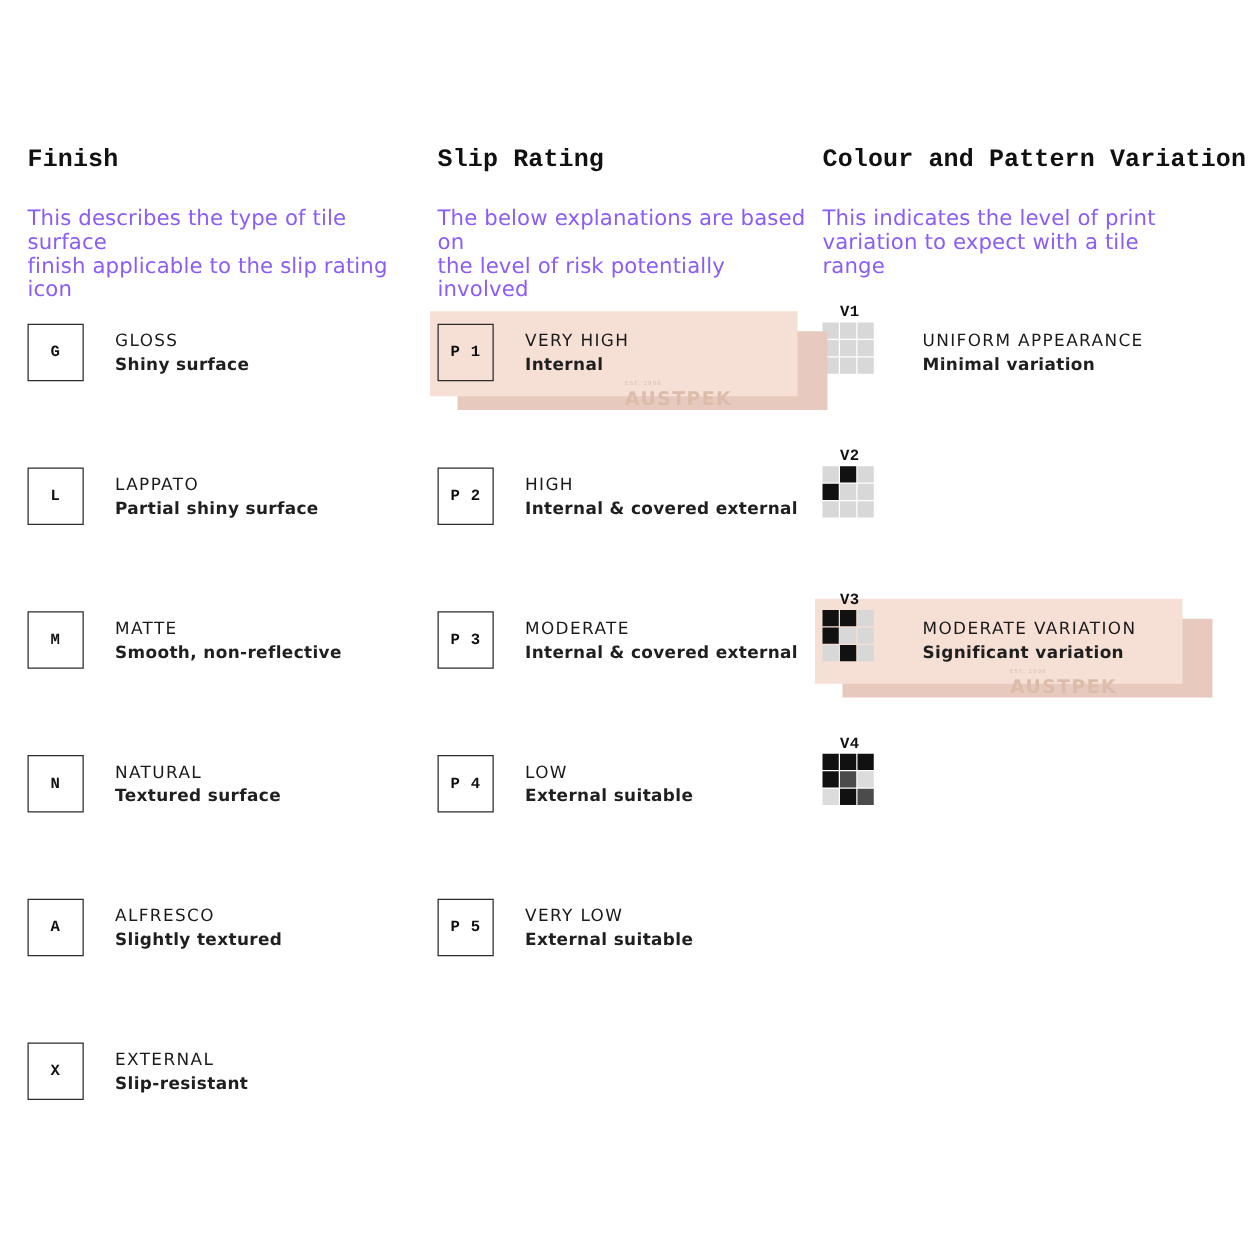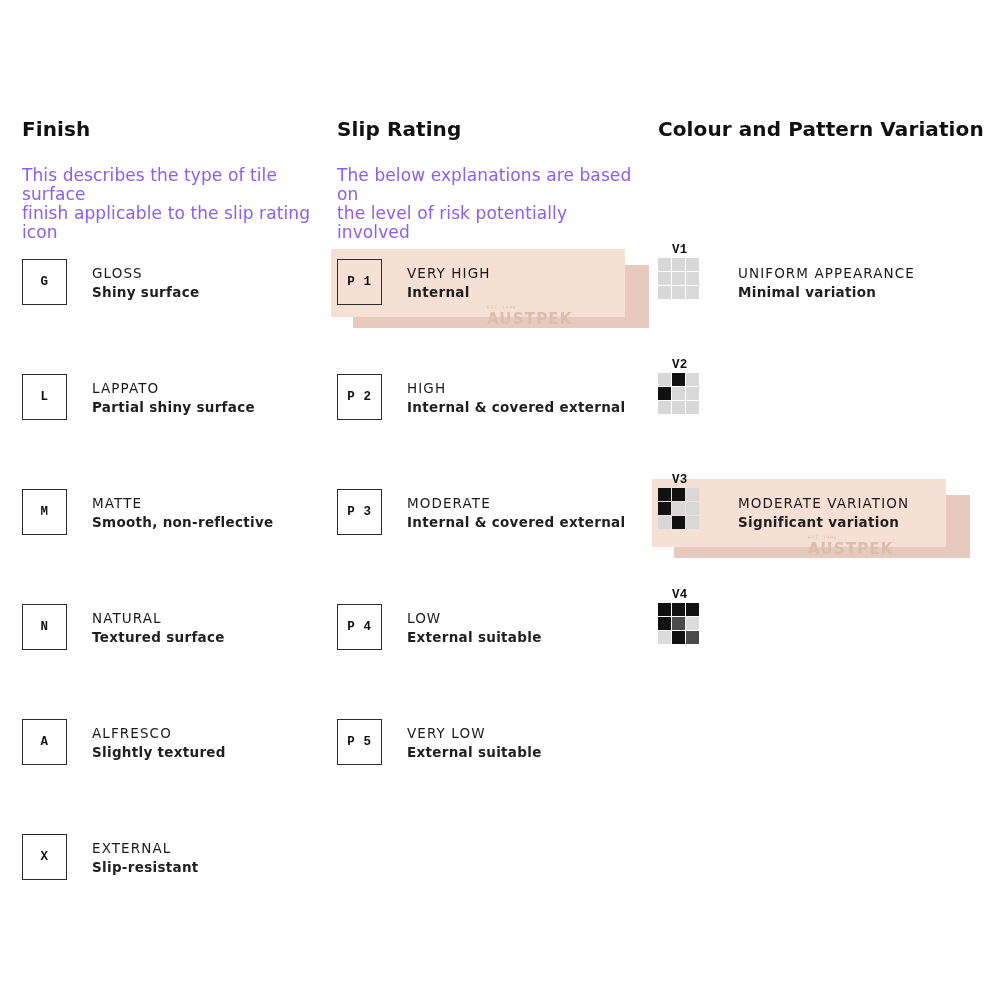--- a/index.html
+++ b/index.html
@@ -23,31 +23,32 @@
     width: 1000px;
     height: 1000px;
   }
 
   
   .column {
     position: absolute;
     top: 118px;
   }
   .col-finish   { left: 22px;  width: 300px; }
-  .col-slip     { left: 337px; width: 300px; }
+  .col-slip     { left: 350px; width: 300px; }
   .col-variation{ left: 658px; width: 330px; }
 
   .col-title {
     font-size: 20px;
     font-weight: bold;
     letter-spacing: 0.1px;
     color: #111111;
     line-height: 1.1;
     margin: 0 0 26px 0;
     white-space: nowrap;
+    font-family: Liberation Mono, monospace;
   }
 
   .col-intro {
     font-size: 17px;
     line-height: 19px;
     color: #8b5cf6;
     margin: 0;
     white-space: pre-line;
     letter-spacing: 0.1px;
   }
@@ -292,20 +293,23 @@
           </div>
           <div class="row-text">
             <div class="row-title">VERY LOW</div>
             <div class="row-sub">External suitable</div>
           </div>
         </div>
       </div>
     </div>
     <div class="column col-variation">
       <h2 class="col-title">Colour and Pattern Variation</h2>
+      <p class="col-intro">This indicates the level of print
+variation to expect with a tile
+range</p>
       <div class="rows">
         <div class="row">
           <div class="row-icon-slot">
             <div class="v-icon">
               <div class="v-icon-label">V1</div>
               <div class="v-grid">
                 <div class="v-cell" style="background: rgb(216, 216, 216);"></div>
                 <div class="v-cell" style="background: rgb(216, 216, 216);"></div>
                 <div class="v-cell" style="background: rgb(216, 216, 216);"></div>
                 <div class="v-cell" style="background: rgb(216, 216, 216);"></div>

